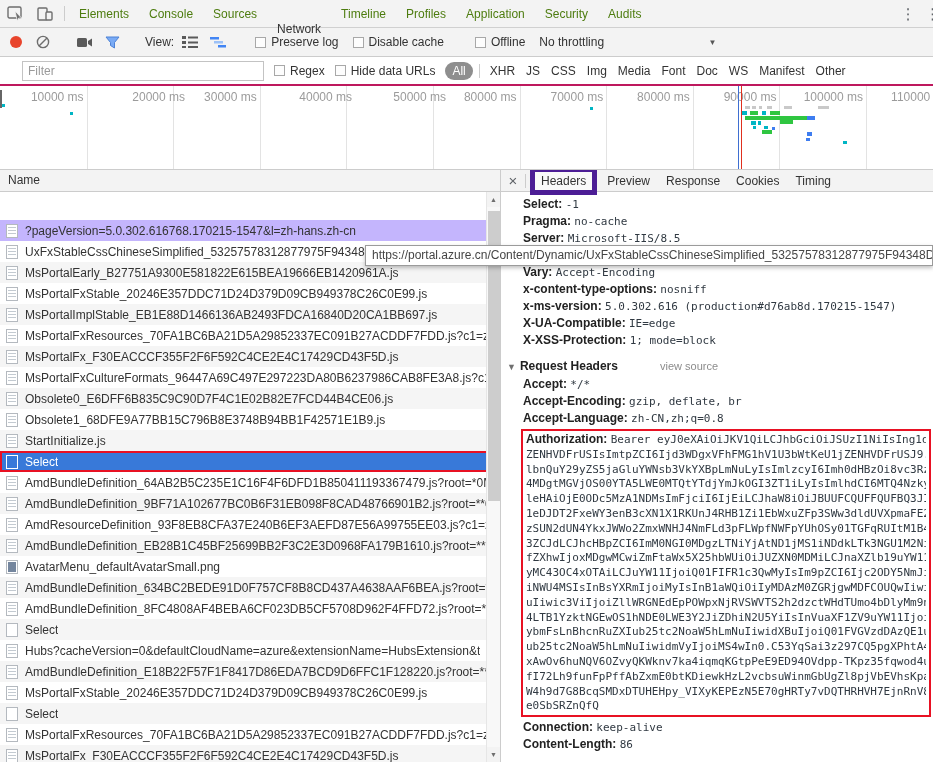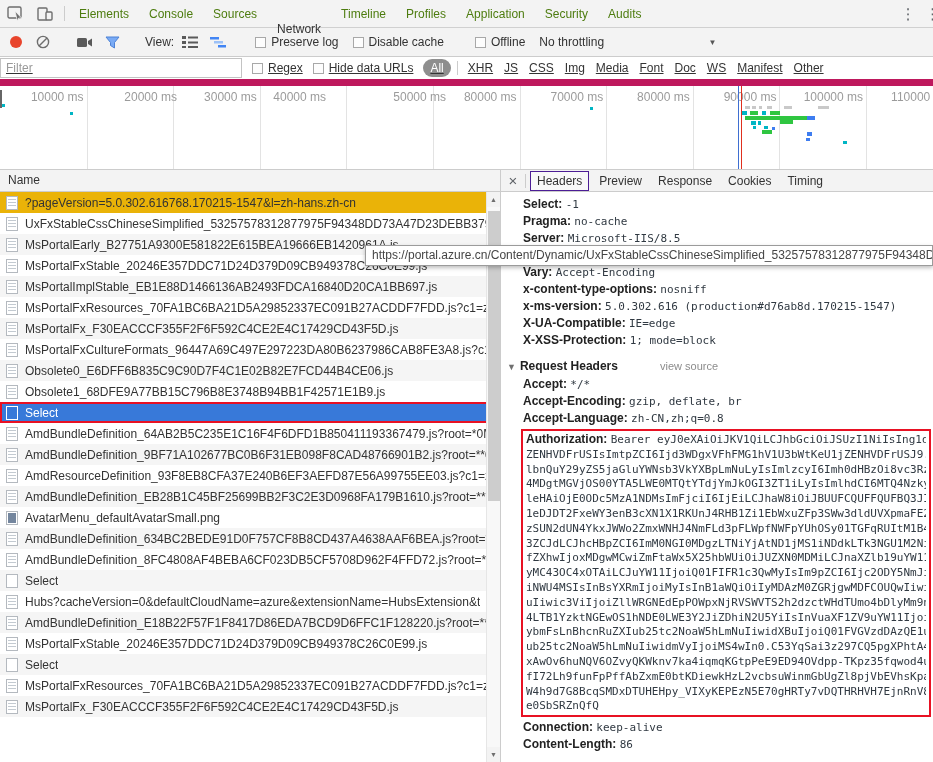--- a/index.html
+++ b/index.html
@@ -23,22 +23,22 @@
   .toolbar { height:29px; background:#f3f3f3; border-bottom:1px solid #ccc;
              display:flex; align-items:center; padding-left:10px; }
   .record-dot { width:12px; height:12px; border-radius:50%; background:#e8442c; margin-right:14px; }
   .tb-icon { margin-right:12px; display:flex; align-items:center; }
   .view-label { color:#333; margin:0 8px 0 4px; }
   .cb { display:flex; align-items:center; margin-right:14px; }
   .cb .box { width:11px; height:11px; border:1px solid #a8a8a8; background:#fdfdfd; margin-right:5px; }
   .throttle { display:flex; align-items:center; width:185px; justify-content:space-between; padding-right:8px; }
   .caret { font-size:8px; color:#555; }
   
-  .filterbar { height:29px; background:#fff; border-bottom:7px solid #be185d;
-               display:flex; align-items:center; padding-left:0;text-decoration:underline; }
+  .filterbar { height:29px; background:#fff; border-bottom:2px solid #be185d;
+               display:flex; align-items:center; padding-left:22px; }
   .filter-input { width:242px; height:20px; border:1px solid #c3c3c3; padding:0 5px;
                   font-family:inherit; font-size:12px; color:#333; margin-right:10px; }
   .filter-input::placeholder { color:#9a9a9a; }
   .ftype { color:#333; margin-right:11px; }
   .ftype.pill { background:#8e8e8e; color:#fff; border-radius:9px; padding:2px 7px; margin-right:6px; }
   .fsep { width:1px; height:14px; background:#ccc; margin-right:10px; }
   
   .overview { position:relative; height:84px; border-bottom:1px solid #ccc; overflow:hidden; background:#fff; }
   .gridline { position:absolute; top:0; bottom:0; width:1px; background:#e3e3e3; }
   .ticklabel { position:absolute; top:4px; width:80px; text-align:right; color:#9b9b9b; font-size:12px; white-space:nowrap; }
@@ -46,21 +46,21 @@
   .marker { position:absolute; top:0; bottom:0; width:1px; }
   .origin-tick { position:absolute; left:0; top:4px; width:2px; height:18px; background:#666; }
   
   .main { display:flex; height:592px; }
   .left { width:501px; border-right:1px solid #ccc; position:relative; overflow:hidden; background:#fff; }
   .name-header { height:22px; line-height:21px; padding-left:8px; background:#f3f3f3;
                  border-bottom:1px solid #ccc; color:#333; }
   .rows { position:absolute; top:22px; left:0; right:0; bottom:0; overflow:hidden; }
   .row { height:21px; display:flex; align-items:center; padding-left:6px; white-space:nowrap; overflow:hidden; }
   .row.striped { background:#f5f5f5; }
-  .row.hover { background:#eab308; }
+  .row.hover { background:#c4b5fd;margin-top:28px; }
   .row.selected { background:#3879d9; color:#fff; outline:2px solid #e81123; outline-offset:-2px; }
   .fico { flex:0 0 12px; width:12px; height:14px; border:1px solid #b4b9bf; background:#fff; margin-right:7px; }
   .fico.doc::before { content:""; display:block; margin:2px 1px 0 1px; height:9px;
        background:repeating-linear-gradient(to bottom,#c3cad1 0 1px,transparent 1px 3px); }
   .fico.img { padding:1px; }
   .fico.img::before { content:""; display:block; width:100%; height:100%; background:#74869e; }
   .row.selected .fico { border-color:#fff; background:transparent; }
   .row.selected .fico::before { display:none; }
   .row-label { overflow:hidden; text-overflow:clip; }
   
@@ -70,21 +70,21 @@
                 font-size:7px; color:#6e6e6e; background:#f3f3f3; }
   .scroll-btn.down { position:absolute; bottom:0; left:0; right:0; }
   .scroll-thumb { position:absolute; top:19px; left:1px; width:12px; height:290px; background:#cdcdcd; }
   
   .right { flex:1; display:flex; flex-direction:column; overflow:hidden; background:#fff; }
   .detail-tabs { height:22px; background:#f3f3f3; border-bottom:1px solid #ccc;
                  display:flex; align-items:center; padding:0 2px; flex:0 0 22px; }
   .close-x { width:20px; text-align:center; font-size:15px; color:#5f6368; line-height:20px; }
   .dsep { width:1px; height:14px; background:#ccc; margin:0 2px; }
   .dtab { padding:2px 6px; margin:0 2px; color:#333; }
-  .dtab.selected { border:1px solid #4c1d95; background:#f9f9f9; }
+  .dtab.selected { border:5px solid #4c1d95; background:#f9f9f9; }
   .headers-pane { flex:1; overflow:hidden; padding-top:4px; }
   .hline { padding-left:22px; line-height:17px; height:17px; white-space:nowrap; overflow:hidden; }
   .hname { font-weight:bold; color:#222; }
   .hval { font-family:"DejaVu Sans Mono",monospace; font-size:11px; color:#303942; }
   .hsection { padding-left:6px; margin-top:7px; height:20px; line-height:20px; font-weight:bold; color:#222; white-space:nowrap; }
   .tri { font-size:9px; color:#707070; margin-right:4px; }
   .view-source { font-weight:normal; color:#8c8c8c; margin-left:42px; font-size:11px; }
   .auth-box { margin:2px 2px 2px 20px; border:2px solid #e81123; padding:1px 3px; overflow:hidden; }
   .auth-line { font-family:"DejaVu Sans Mono",monospace; font-size:11px; line-height:14.8px;
                white-space:nowrap; overflow:hidden; color:#303942; }
@@ -213,25 +213,25 @@
       <span class="ftype">Manifest</span>
       <span class="ftype">Other</span>
     </div>
 </div>
 
 <div class="overview" id="overview">
   <div class="origin-tick"></div>
 <div class="gridline" style="left: 86.6px;"></div>
     <div class="ticklabel" style="left: 3.6px;">10000 ms</div>
     <div class="gridline" style="left: 173.2px;"></div>
-    <div class="ticklabel" style="left: 97px;">20000 ms</div>
+    <div class="ticklabel" style="left: 105px;">20000 ms</div>
     <div class="gridline" style="left: 259.8px;"></div>
     <div class="ticklabel" style="left: 176.8px;">30000 ms</div>
     <div class="gridline" style="left: 346.4px;"></div>
-    <div class="ticklabel" style="left: 246px;">40000 ms</div>
+    <div class="ticklabel" style="left: 272px;">40000 ms</div>
     <div class="gridline" style="left: 433px;"></div>
     <div class="ticklabel" style="left: 366px;">50000 ms</div>
     <div class="gridline" style="left: 519.6px;"></div>
     <div class="ticklabel" style="left: 436.6px;">80000 ms</div>
     <div class="gridline" style="left: 606.2px;"></div>
     <div class="ticklabel" style="left: 523.2px;">70000 ms</div>
     <div class="gridline" style="left: 692.8px;"></div>
     <div class="ticklabel" style="left: 609.8px;">80000 ms</div>
     <div class="gridline" style="left: 779.4px;"></div>
     <div class="ticklabel" style="left: 696.4px;">90000 ms</div>
@@ -304,20 +304,24 @@
           <span class="row-label">MsPortalFxCultureFormats_96447A69C497E297223DA80B6237986CAB8FE3A8.js?c1=zh</span>
         </div>
         <div class="row striped">
           <span class="fico doc"></span>
           <span class="row-label">Obsolete0_E6DFF6B835C9C90D7F4C1E02B82E7FCD44B4CE06.js</span>
         </div>
         <div class="row">
           <span class="fico doc"></span>
           <span class="row-label">Obsolete1_68DFE9A77BB15C796B8E3748B94BB1F42571E1B9.js</span>
         </div>
+        <div class="row striped">
+          <span class="fico doc"></span>
+          <span class="row-label">StartInitialize.js</span>
+        </div>
         <div class="row selected">
           <span class="fico plain"></span>
           <span class="row-label">Select</span>
         </div>
         <div class="row">
           <span class="fico doc"></span>
           <span class="row-label">AmdBundleDefinition_64AB2B5C235E1C16F4F6DFD1B850411193367479.js?root=*0Ms</span>
         </div>
         <div class="row striped">
           <span class="fico doc"></span>

